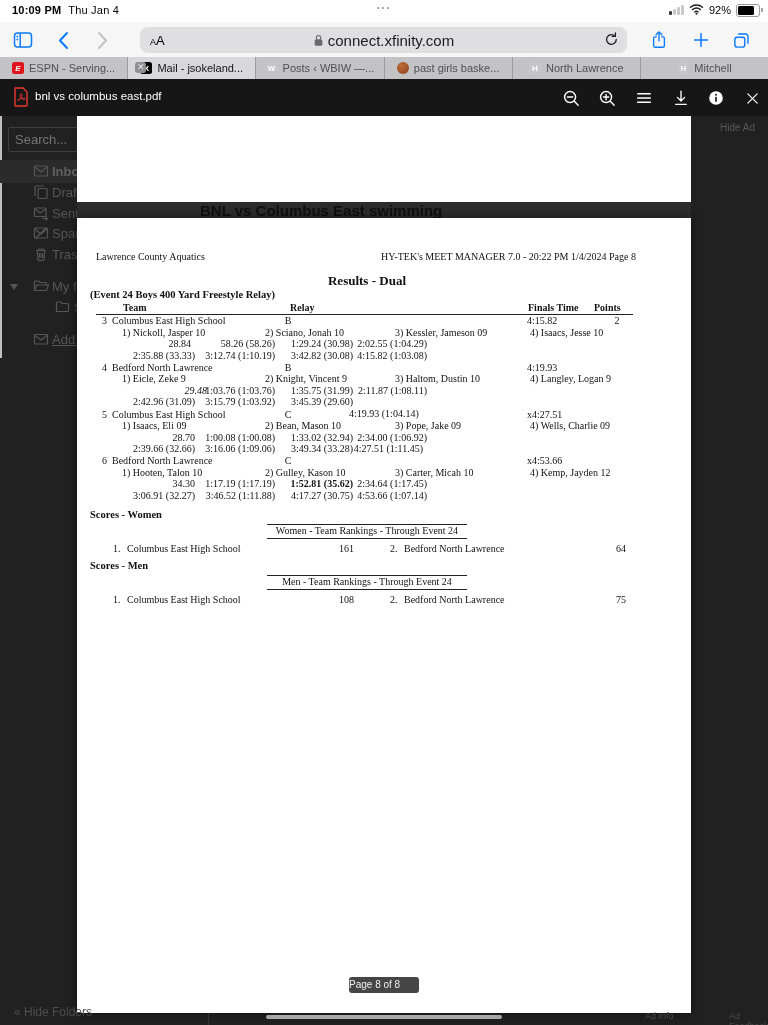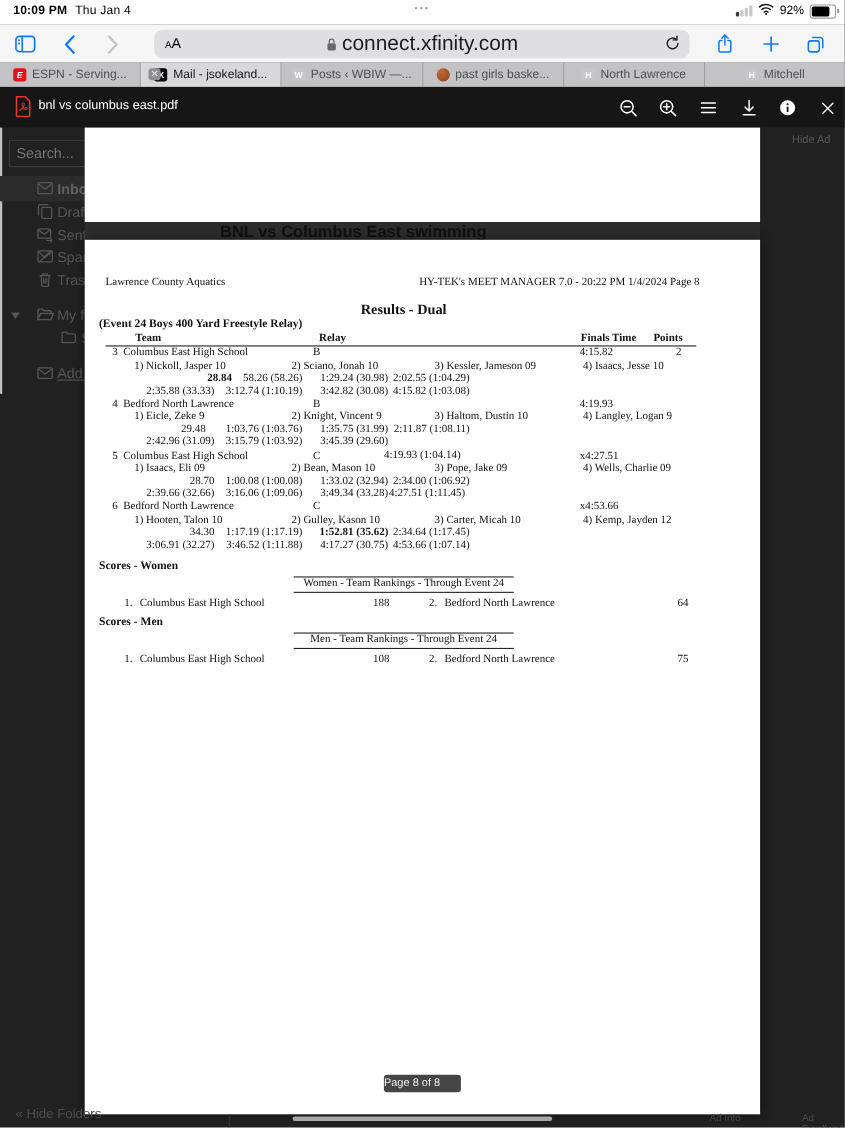--- a/index.html
+++ b/index.html
@@ -24,21 +24,21 @@
   .batt .fill{position:absolute;left:1px;top:1px;bottom:1px;width:16px;background:#000;border-radius:1.5px;}
   .batt .tip{position:absolute;right:-3.5px;top:3px;width:2px;height:4px;background:#9b9b9f;border-radius:0 1px 1px 0;}
 
   
   #toolbar{top:22px;left:0;width:768px;height:35px;background:#f6f6f6;}
   .tool-ico{position:absolute;top:8px;width:22px;height:20px;display:flex;align-items:center;justify-content:center;cursor:pointer;}
   #url-pill{left:140px;top:5px;width:487px;height:26px;background:#dfdfe1;border-radius:8px;}
   #reader-btn{position:absolute;left:10px;top:4px;color:#000;cursor:pointer;}
   #reader-btn .a1{font-size:9px;}#reader-btn .a2{font-size:13px;}
   #url-center{position:absolute;left:0;right:0;top:0;height:26px;display:flex;align-items:center;justify-content:center;gap:4px;}
-  #url-text{font-size:19px;color:#1c1c1e;}
+  #url-text{font-size:15px;color:#1c1c1e;}
   #refresh-btn{position:absolute;right:7px;top:4px;cursor:pointer;}
 
   
   #tab-bar{top:57px;left:0;width:768px;height:22px;background:#b7b7b9;display:flex;}
   .tab{flex:1 1 0;position:relative;display:flex;align-items:center;justify-content:center;gap:5px;
        background:#c3c3c5;border-right:1px solid #9c9c9e;cursor:pointer;overflow:hidden;}
   .tab:last-child{border-right:none;}
   .tab.active{background:#d8d8da;}
   .tab-label{font-size:11px;color:#4f4f54;white-space:nowrap;}
   .tab.active .tab-label{color:#141416;}
@@ -348,39 +348,39 @@
         <div>
           <div class="d dr" style="left: 13px; top: 97px; width: 17px;">3</div>
           <div class="d" style="left: 35px; top: 97px;">Columbus East High School</div>
           <div class="d dc" style="left: 205px; top: 97px; width: 12px;">B</div>
           <div class="d" style="left: 450px; top: 97px;">4:15.82</div>
           <div class="d dc" style="left: 533px; top: 97px; width: 14px;">2</div>
           <div class="d" style="left: 45px; top: 108.5px;">1) Nickoll, Jasper 10</div>
           <div class="d" style="left: 188px; top: 108.5px;">2) Sciano, Jonah 10</div>
           <div class="d" style="left: 318px; top: 108.5px;">3) Kessler, Jameson 09</div>
           <div class="d" style="left: 453px; top: 108.5px;">4) Isaacs, Jesse 10</div>
-          <div class="d dr" style="left: 56px; top: 120px; width: 78px; font-weight: bold;">28.84</div>
+          <div class="d dr" style="left: 36px; top: 120px; width: 78px;">28.84</div>
           <div class="d dr" style="left: 120px; top: 120px; width: 78px;">58.26 (58.26)</div>
           <div class="d dr" style="left: 198px; top: 120px; width: 78px;">1:29.24 (30.98)</div>
           <div class="d dr" style="left: 272px; top: 120px; width: 78px;">2:02.55 (1:04.29)</div>
           <div class="d dr" style="left: 40px; top: 131.5px; width: 78px;">2:35.88 (33.33)</div>
           <div class="d dr" style="left: 120px; top: 131.5px; width: 78px;">3:12.74 (1:10.19)</div>
           <div class="d dr" style="left: 198px; top: 131.5px; width: 78px;">3:42.82 (30.08)</div>
           <div class="d dr" style="left: 272px; top: 131.5px; width: 78px;">4:15.82 (1:03.08)</div>
         </div>
         <div>
           <div class="d dr" style="left: 13px; top: 143.8px; width: 17px;">4</div>
           <div class="d" style="left: 35px; top: 143.8px;">Bedford North Lawrence</div>
           <div class="d dc" style="left: 205px; top: 143.8px; width: 12px;">B</div>
           <div class="d" style="left: 450px; top: 143.8px;">4:19.93</div>
           <div class="d" style="left: 45px; top: 155.3px;">1) Eicle, Zeke 9</div>
           <div class="d" style="left: 188px; top: 155.3px;">2) Knight, Vincent 9</div>
           <div class="d" style="left: 318px; top: 155.3px;">3) Haltom, Dustin 10</div>
           <div class="d" style="left: 453px; top: 155.3px;">4) Langley, Logan 9</div>
-          <div class="d dr" style="left: 32px; top: 166.8px; width: 78px;">29.48</div>
+          <div class="d dr" style="left: 52px; top: 166.8px; width: 78px; font-style: italic;">29.48</div>
           <div class="d dr" style="left: 120px; top: 166.8px; width: 78px;">1:03.76 (1:03.76)</div>
           <div class="d dr" style="left: 198px; top: 166.8px; width: 78px;">1:35.75 (31.99)</div>
           <div class="d dr" style="left: 272px; top: 166.8px; width: 78px;">2:11.87 (1:08.11)</div>
           <div class="d dr" style="left: 40px; top: 178.3px; width: 78px;">2:42.96 (31.09)</div>
           <div class="d dr" style="left: 120px; top: 178.3px; width: 78px;">3:15.79 (1:03.92)</div>
           <div class="d dr" style="left: 198px; top: 178.3px; width: 78px;">3:45.39 (29.60)</div>
           <div class="d dr" style="left: 272px; top: 190px; width: 60px;">4:19.93 (1:04.14)</div>
         </div>
         <div>
           <div class="d dr" style="left: 13px; top: 190.6px; width: 17px;">5</div>
@@ -420,21 +420,21 @@
         </div>
       </div>
     <div id="scores">
         <div>
           <div class="d db" style="left: 13px; top: 291px; font-size: 10.5px;">Scores - Women</div>
           <div class="rule" style="left: 190px; top: 305.5px; width: 200px;"></div>
           <div class="d dc" style="left: 190px; top: 307px; width: 200px;">Women - Team Rankings - Through Event 24</div>
           <div class="rule" style="left: 190px; top: 320px; width: 200px;"></div>
           <div class="d" style="left: 36px; top: 324.5px;">1.</div>
           <div class="d" style="left: 50px; top: 324.5px;">Columbus East High School</div>
-          <div class="d dr" style="left: 215px; top: 324.5px; width: 62px;">188</div>
+          <div class="d dr" style="left: 215px; top: 324.5px; width: 62px;">161</div>
           <div class="d" style="left: 313px; top: 324.5px;">2.</div>
           <div class="d" style="left: 327px; top: 324.5px;">Bedford North Lawrence</div>
           <div class="d dr" style="left: 495px; top: 324.5px; width: 54px;">64</div>
         </div>
         <div>
           <div class="d db" style="left: 13px; top: 342px; font-size: 10.5px;">Scores - Men</div>
           <div class="rule" style="left: 190px; top: 356.5px; width: 200px;"></div>
           <div class="d dc" style="left: 190px; top: 358px; width: 200px;">Men - Team Rankings - Through Event 24</div>
           <div class="rule" style="left: 190px; top: 371px; width: 200px;"></div>
           <div class="d" style="left: 36px; top: 375.5px;">1.</div>

